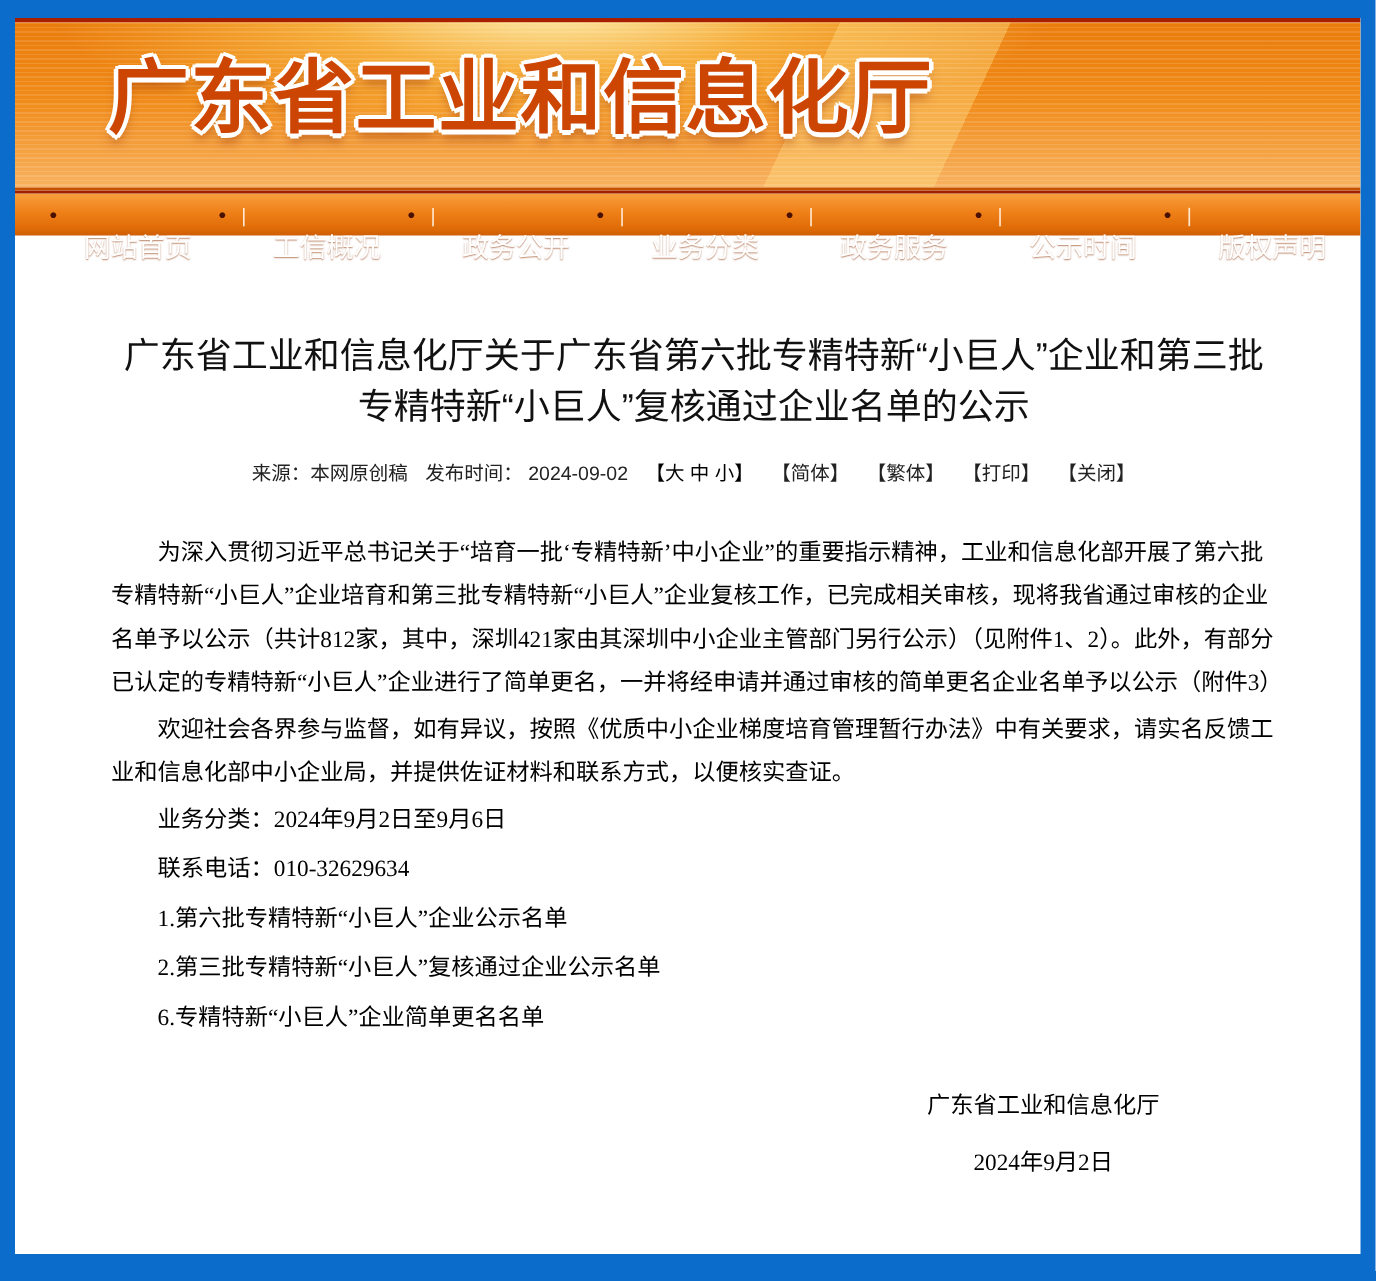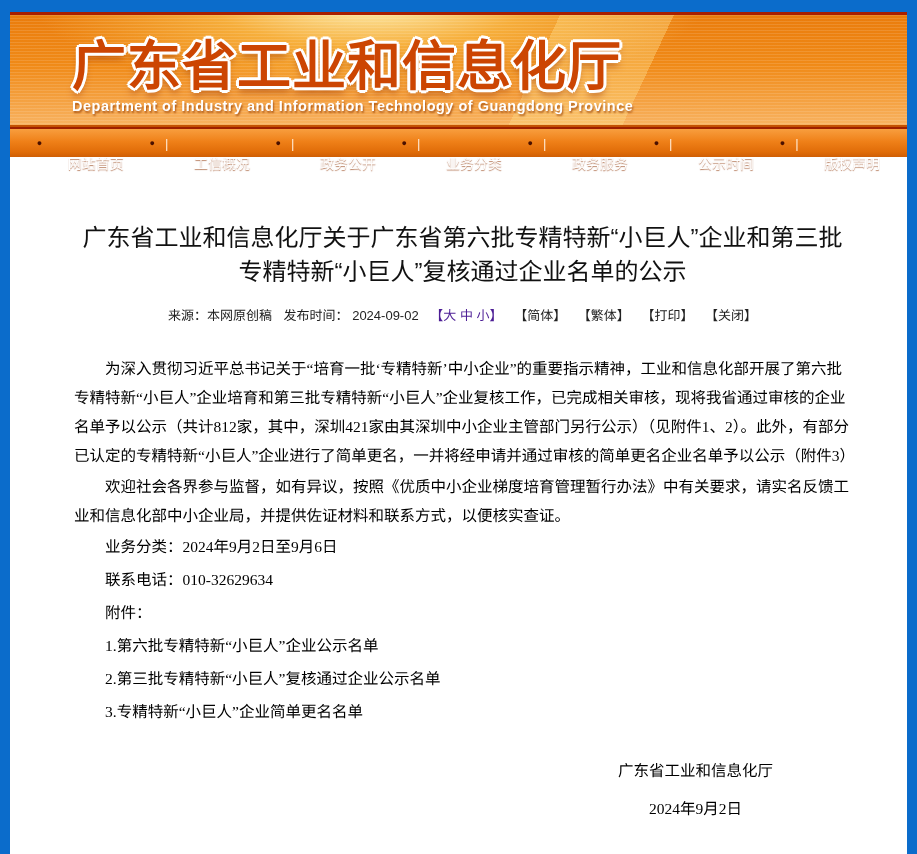--- a/index.html
+++ b/index.html
@@ -57,21 +57,21 @@
     height: 30px;
     display: flex;
     align-items: center;
     justify-content: space-around;
     padding: 0 14px;
     border-top: 2px solid #9e2000;
     background: linear-gradient(180deg, #f89e3e 0%, #ef8018 45%, #e06c08 82%, #cf5e05 100%);
   }
   .nav-item {
     color: #ffffff;
-    font-size: 14px;
+    font-size: 18px;
     text-decoration: none;
     text-shadow: 0 1px 1px rgba(140,50,0,.6);
     cursor: pointer;
     white-space: nowrap;
     margin-top: 40px;
   }
   .nav-dot { color: #4a1000; font-size: 9px; line-height: 1; }
   .nav-sep { display: inline-flex; align-items: center; gap: 10px; }
   .nav-pipe { color: #ffe9d2; font-size: 13px; }
 
@@ -92,21 +92,21 @@
     font-family: "Liberation Sans", "DejaVu Sans", sans-serif;
   }
   .meta {
     text-align: center;
     font-size: 13px;
     color: #222;
     margin-bottom: 30px;
     white-space: nowrap;
   }
   .meta span { margin: 0 4px; }
-  .meta .size-control { color: #4c1d95; }
+  .meta .size-control { color: #000000; }
   .meta .ctrl { cursor: pointer; }
   .body-text {
     font-family: "Liberation Serif", "DejaVu Serif", serif;
     font-size: 15.5px;
     line-height: 29px;
   }
   .para { text-indent: 2em; margin-bottom: 2px; }
   .line-item { text-indent: 2em; line-height: 29px; margin-bottom: 4px; }
   .attachment { cursor: pointer; }
   .signature-block {
@@ -122,21 +122,20 @@
   }
 </style>
 </head>
 <body>
 
 <div class="page">
   <div class="red-line"></div>
 
   <div class="banner">
     <div class="banner-title">广东省工业和信息化厅</div>
-    <div class="banner-sub">Department of Industry and Information Technology of Guangdong Province</div>
   </div>
 
   <div class="nav">
     <span class="nav-dot">●</span>
     <a class="nav-item">网站首页</a>
     <span class="nav-sep">
         <span class="nav-dot">●</span>
         <span class="nav-pipe">|</span>
       </span>
     <a class="nav-item">工信概况</a>
@@ -179,24 +178,23 @@
       <span class="ctrl">【打印】</span>
       <span class="ctrl">【关闭】</span>
     </div>
 
     <div class="body-text">
       <p class="para">为深入贯彻习近平总书记关于“培育一批‘专精特新’中小企业”的重要指示精神，工业和信息化部开展了第六批专精特新“小巨人”企业培育和第三批专精特新“小巨人”企业复核工作，已完成相关审核，现将我省通过审核的企业名单予以公示（共计812家，其中，深圳421家由其深圳中小企业主管部门另行公示）（见附件1、2）。此外，有部分已认定的专精特新“小巨人”企业进行了简单更名，一并将经申请并通过审核的简单更名企业名单予以公示（附件3）</p>
       <p class="para">欢迎社会各界参与监督，如有异议，按照《优质中小企业梯度培育管理暂行办法》中有关要求，请实名反馈工业和信息化部中小企业局，并提供佐证材料和联系方式，以便核实查证。</p>
 
       <p class="line-item">业务分类：2024年9月2日至9月6日</p>
       <p class="line-item">联系电话：010-32629634</p>
-      <p class="line-item">附件：</p>
       <p class="line-item attachment">1.第六批专精特新“小巨人”企业公示名单</p>
       <p class="line-item attachment">2.第三批专精特新“小巨人”复核通过企业公示名单</p>
-      <p class="line-item attachment">3.专精特新“小巨人”企业简单更名名单</p>
+      <p class="line-item attachment">6.专精特新“小巨人”企业简单更名名单</p>
 
       <div class="signature-block">
         <span>广东省工业和信息化厅</span>
         <span>2024年9月2日</span>
       </div>
     </div>
   </div>
 </div>
 
 </body></html>

